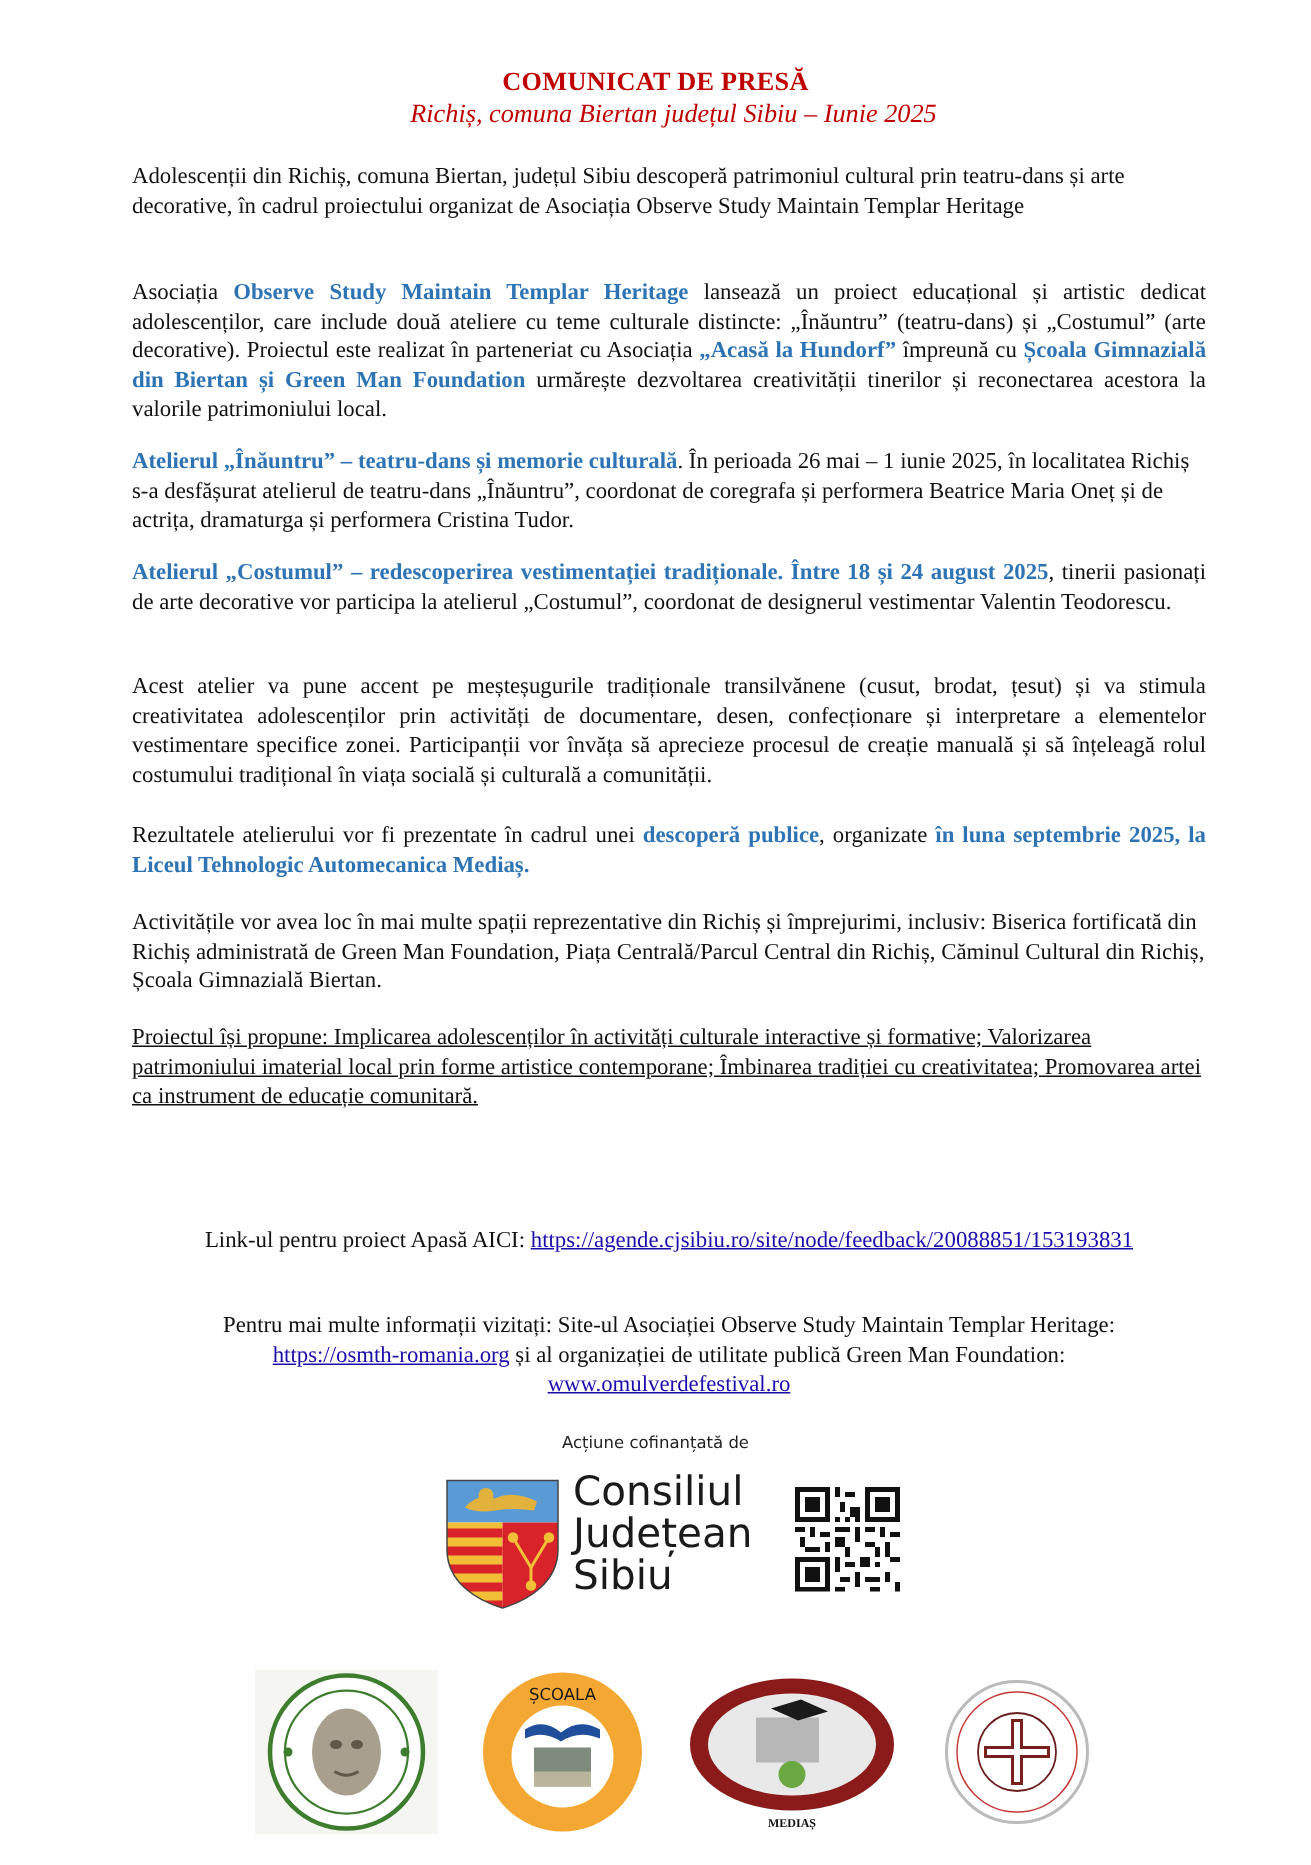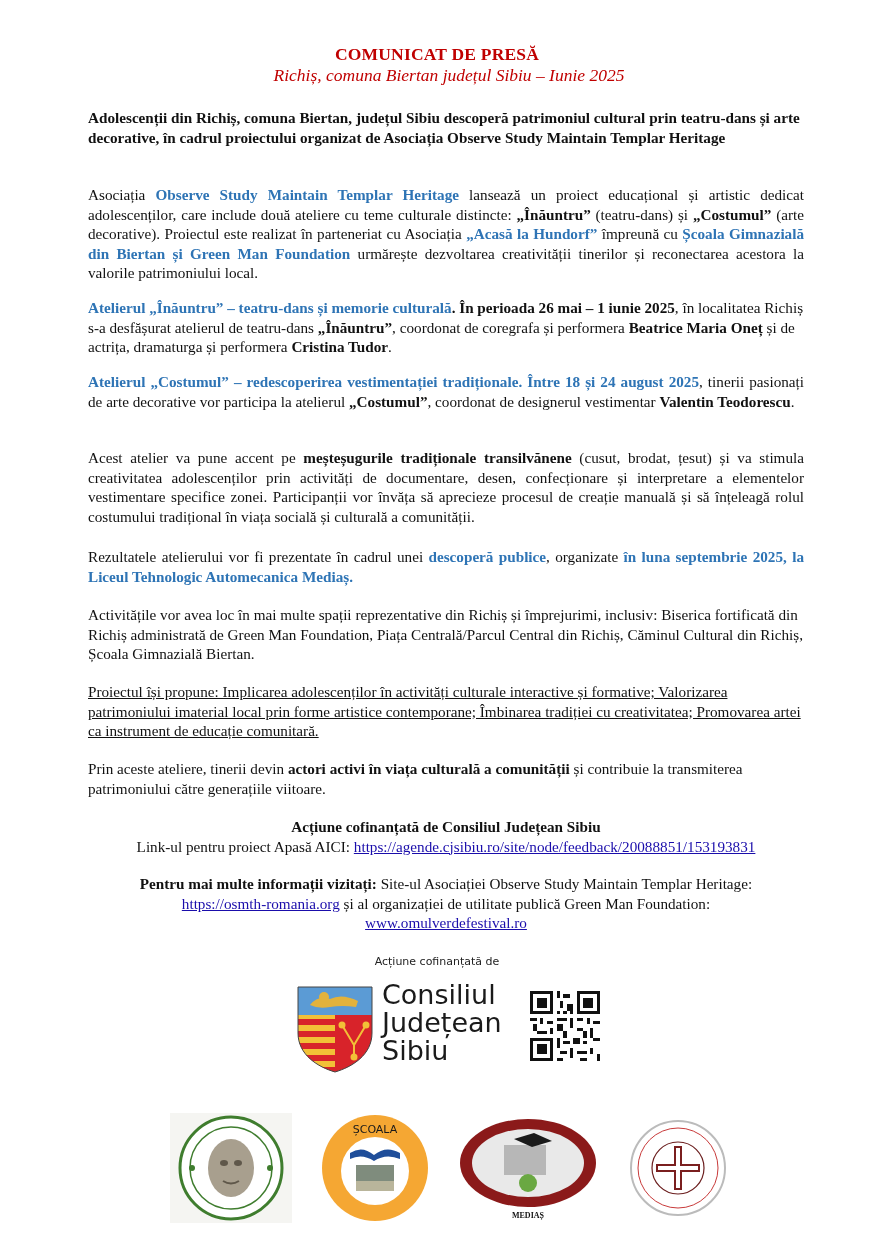--- a/index.html
+++ b/index.html
@@ -6,21 +6,21 @@
   body { width: 874px; height: 1243px; position: relative; overflow: hidden;
          font-family: "Liberation Serif", serif; color: #111; }
   .page { position: absolute; left: 0; top: 0; width: 733px; height: 1243px; }
   .hdr-title { position: absolute; top: 44px; left: 0; width: 874px; text-align: center;
                color: #c00000; font-weight: bold; font-size: 17.5px; letter-spacing: 0.2px; }
   .hdr-sub { position: absolute; top: 65px; left: 0; width: 874px; text-align: center;
              color: #c00000; font-style: italic; font-size: 17.5px; padding-left: 12px; }
   .body { position: absolute; left: 88px; width: 716px; font-size: 15.2px; line-height: 19.6px; }
   .body p { margin: 0; }
   .just { text-align: justify; }
-  .b { font-weight: bold; }
+  .b { font-weight: normal; }
   .blue { color: #2e74b5; font-weight: bold; }
   .center { text-align: center; }
   a.lnk { color: #1a0dab; text-decoration: underline; }
   .logo-caption { position: absolute; top: 955px; left: 0; width: 874px; text-align: center;
                   font-family: "DejaVu Sans", sans-serif; font-size: 11px; color: #222; }
   .cjs { position: absolute; top: 985px; left: 296px; width: 310px; height: 90px; }
   .cjs-text { position: absolute; left: 86px; top: -4px; font-family: "DejaVu Sans", sans-serif;
               font-size: 27px; line-height: 28px; color: #1a1a1a; }
   .qr { position: absolute; left: 234px; top: 6px; width: 70px; height: 70px; }
   .partner { position: absolute; top: 1113px; }
@@ -68,28 +68,22 @@
   </div>
 
   <div class="body" style="top:605px;">
     <p>Activitățile vor avea loc în mai multe spații reprezentative din Richiș și împrejurimi, inclusiv: Biserica fortificată din Richiș administrată de Green Man Foundation, Piața Centrală/Parcul Central din Richiș, Căminul Cultural din Richiș, Școala Gimnazială Biertan.</p>
   </div>
 
   <div class="body" style="top:682px;text-decoration:underline;">
     <p>Proiectul își propune: Implicarea adolescenților în activități culturale interactive și formative; Valorizarea patrimoniului imaterial local prin forme artistice contemporane; Îmbinarea tradiției cu creativitatea; Promovarea artei ca instrument de educație comunitară.</p>
   </div>
 
-  <div class="body" style="top:759px;">
-    <p>
-      <span>Prin aceste ateliere, tinerii devin </span><span class="b">actori activi în viața culturală a comunității</span><span> și contribuie la transmiterea patrimoniului către generațiile viitoare.</span>
-    </p>
-  </div>
 
   <div class="body center" style="top:817px;">
-    <p class="b">Acțiune cofinanțată de Consiliul Județean Sibiu</p>
     <p>
       <span>Link-ul pentru proiect Apasă AICI: </span><a class="lnk" href="#">https://agende.cjsibiu.ro/site/node/feedback/20088851/153193831</a>
     </p>
   </div>
 
   <div class="body center" style="top:874px;">
     <p>
       <span class="b">Pentru mai multe informații vizitați:</span><span> Site-ul Asociației Observe Study Maintain Templar Heritage:</span><br>
       <a class="lnk" href="#">https://osmth-romania.org</a><span> și  al organizației de utilitate publică Green Man Foundation:</span><br>
       <a class="lnk" href="#">www.omulverdefestival.ro</a>

